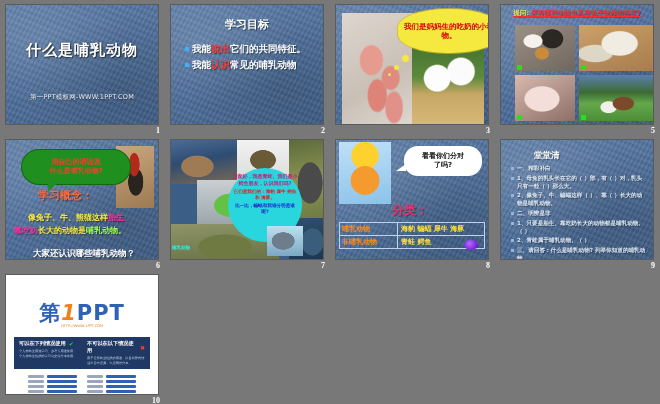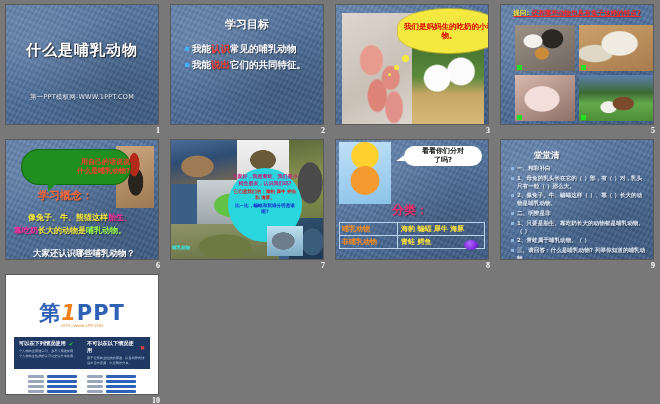--- a/index.html
+++ b/index.html
@@ -143,21 +143,21 @@
   .p5d { left:78px; top:70px; width:74px; height:46px;
     background:
       radial-gradient(ellipse at 60% 62%,#7c4a2a 0 16%,transparent 18%),
       radial-gradient(ellipse at 40% 70%,#f2f0ea 0 12%,transparent 14%),
       linear-gradient(180deg,#5b7fb0 0%,#3c6b34 38%,#63a84a 62%,#4d8e38 100%);}
 
   
   .bubble6 {
     position:absolute; left:16px; top:10px; width:108px; height:34px;
     background:#1f8f1f; border-radius:18px; display:flex; flex-direction:column;
-    align-items:flex-end; justify-content:center; z-index:8;
+    align-items:center; justify-content:center; z-index:8;
     box-shadow:0 0 0 1px #0f6a0f;
   }
   .bubble6 span { color:#ff3b30; font-size:7px; font-weight:bold; line-height:1.3; }
   .bubble6::after{ content:""; position:absolute; left:26px; bottom:-8px;
     border-left:9px solid #1f8f1f; border-bottom:9px solid transparent; }
   .s6-rooster {
     position:absolute; right:4px; top:6px; width:38px; height:62px;
     background:
       radial-gradient(ellipse at 48% 30%,#b32a1a 0 18%,transparent 20%),
       radial-gradient(ellipse at 52% 58%,#2a241f 0 26%,transparent 28%),
@@ -214,21 +214,21 @@
 
   
   .s8-char {
     position:absolute; left:3px; top:2px; width:52px; height:62px;
     background:
       radial-gradient(circle at 50% 62%,#f59a2e 0 30%,transparent 32%),
       radial-gradient(circle at 50% 22%,#ffd12e 0 24%,transparent 26%),
       linear-gradient(170deg,#bfe0f7,#8cc3ea);
   }
   .bubble8 {
-    position:absolute; left:68px; top:6px; width:78px; height:20px;
+    position:absolute; left:68px; top:6px; width:78px; height:30px;
     background:#ffffff; border-radius:14px; z-index:9;
     display:flex; align-items:center; justify-content:center;
   }
   .bubble8 span { color:#101010; font-size:7px; font-weight:bold; text-align:center; line-height:1.3; }
   .bubble8::after{ content:""; position:absolute; left:-8px; bottom:5px;
     border-right:10px solid #ffffff; border-top:7px solid transparent; }
   .s8-fl {
     position:absolute; left:56px; top:62px; color:#ff2a6d; font-size:12px; font-weight:bold;
     text-shadow:1px 1px 1px rgba(0,0,0,.4);
   }
@@ -286,25 +286,25 @@
     <div class="pagenum">1</div>
   </div>
 
   <div class="cell">
     <div class="slide bg-blue">
       <div class="inner">
         <div class="s2-title">学习目标</div>
         <div class="s2-list">
           <div class="s2-li">
             <span class="sq"></span>
-            <span><span>我能</span><span class="hl-red">认识</span><span>常见的哺乳动物</span></span>
+            <span><span>我能</span><span class="hl-red">说出</span><span>它们的共同特征。</span></span>
           </div>
           <div class="s2-li">
             <span class="sq"></span>
-            <span><span>我能</span><span class="hl-red">说出</span><span>它们的共同特征。</span></span>
+            <span><span>我能</span><span class="hl-red">认识</span><span>常见的哺乳动物</span></span>
           </div>
         </div>
       </div>
     </div>
     <div class="pagenum">2</div>
   </div>
 
   <div class="cell">
     <div class="slide bg-blue">
       <div class="inner">

